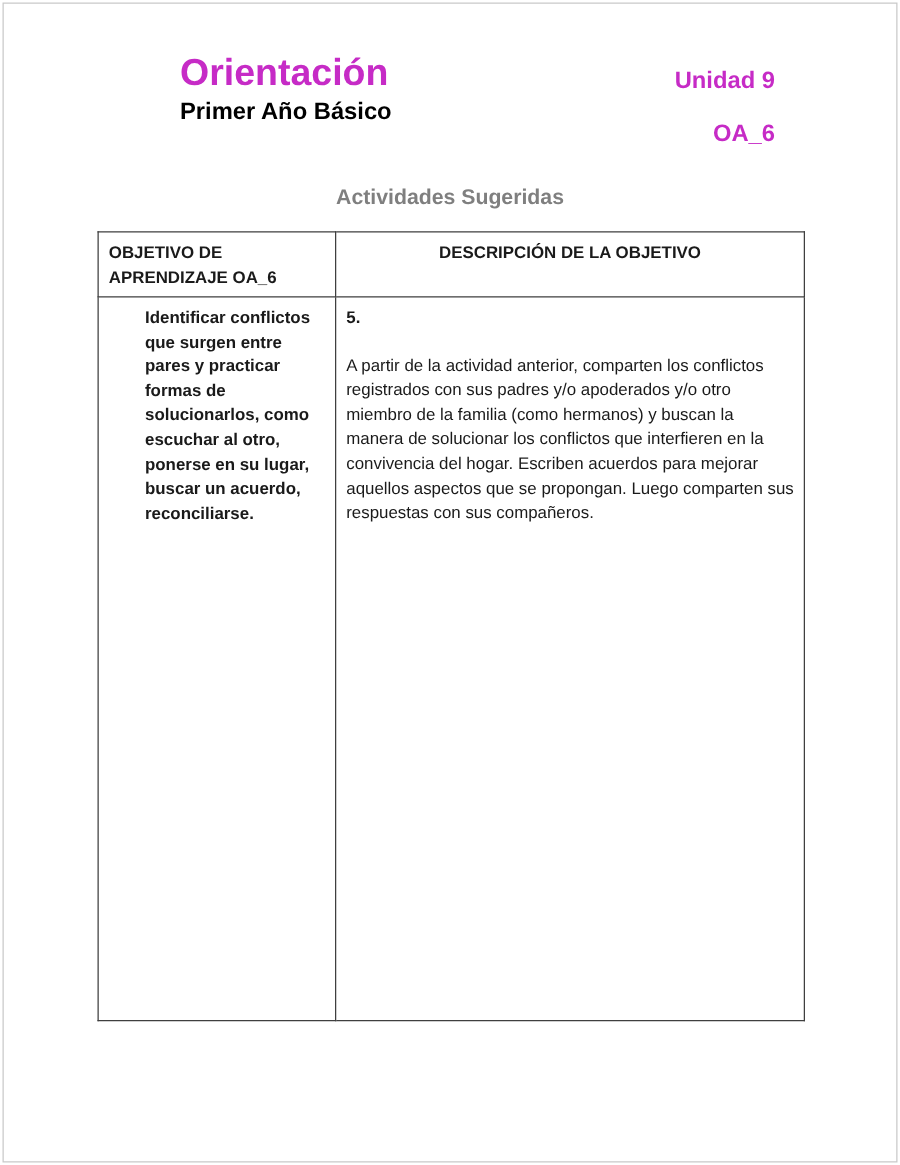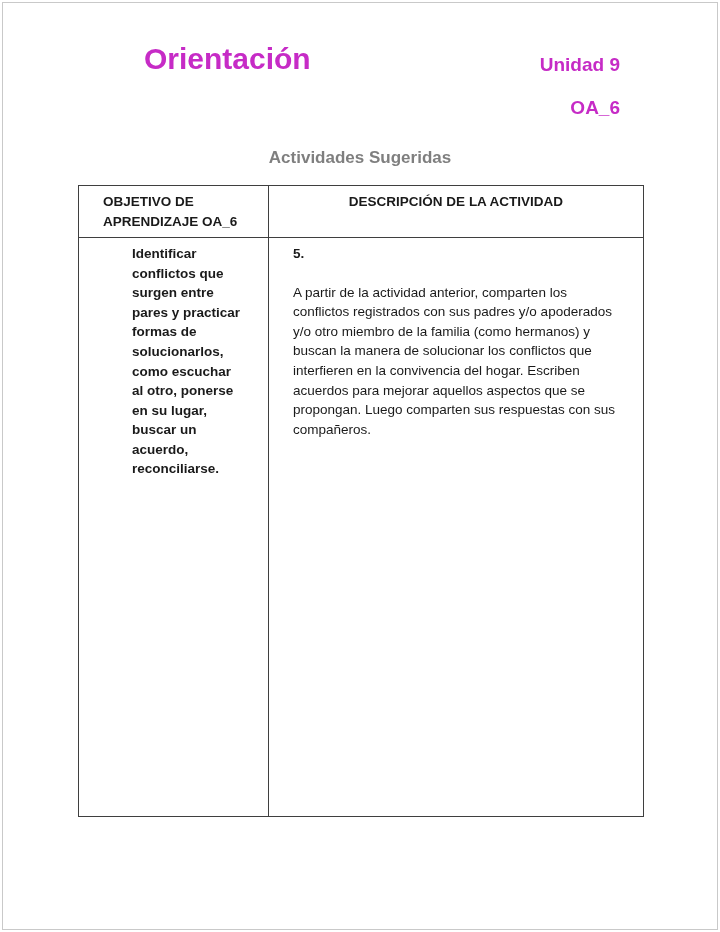--- a/index.html
+++ b/index.html
@@ -71,21 +71,21 @@
     position: absolute;
     top: 185px;
     left: 78px;
     border-collapse: collapse;
     table-layout: fixed;
     width: 565px;
   }
   .activities-table td, .activities-table th {
     border: 1px solid #3f3f3f;
     vertical-align: top;
-    padding: 6px 24px;
+    padding: 6px 8px;
     font-size: 13.5px;
     line-height: 1.45;
   }
   .col-objective { width: 190px; }
   .col-description { width: 375px; }
   .th-objective {
     text-align: left;
     font-weight: bold;
     height: 34px;
   }
@@ -110,38 +110,39 @@
   }
 </style>
 </head>
 <body>
 
 <div class="page-frame"></div>
 
 <div class="doc-header">
   <div class="header-left">
     <div class="doc-title" style="color:#c62bc6;">Orientación</div>
+    <div class="doc-subtitle">Primer Año Básico</div>
   </div>
   <div class="header-right">
     <div class="doc-unit" style="color:#c62bc6;">Unidad 9</div>
     <div class="doc-oa" style="color:#c62bc6;">OA_6</div>
   </div>
 </div>
 
 <div class="section-title" style="color:#7f7f7f;">Actividades Sugeridas</div>
 
 <table class="activities-table">
   <colgroup>
     <col class="col-objective">
     <col class="col-description">
   </colgroup>
   <tbody>
     <tr>
       <th class="th-objective">OBJETIVO DE APRENDIZAJE OA_6</th>
-      <th class="th-description">DESCRIPCIÓN DE LA ACTIVIDAD</th>
+      <th class="th-description">DESCRIPCIÓN DE LA OBJETIVO</th>
     </tr>
     <tr class="body-row">
       <td>
         <div class="objective-text">Identificar conflictos que surgen entre pares y practicar formas de solucionarlos, como escuchar al otro, ponerse en su lugar, buscar un acuerdo, reconciliarse.</div>
       </td>
       <td>
         <div class="activity-number">5.</div>
         <div class="activity-text">A partir de la actividad anterior, comparten los conflictos registrados con sus padres y/o apoderados y/o otro miembro de la familia (como hermanos) y buscan la manera de solucionar los conflictos que interfieren en la convivencia del hogar. Escriben acuerdos para mejorar aquellos aspectos que se propongan. Luego comparten sus respuestas con sus compañeros.</div>
       </td>
     </tr>

